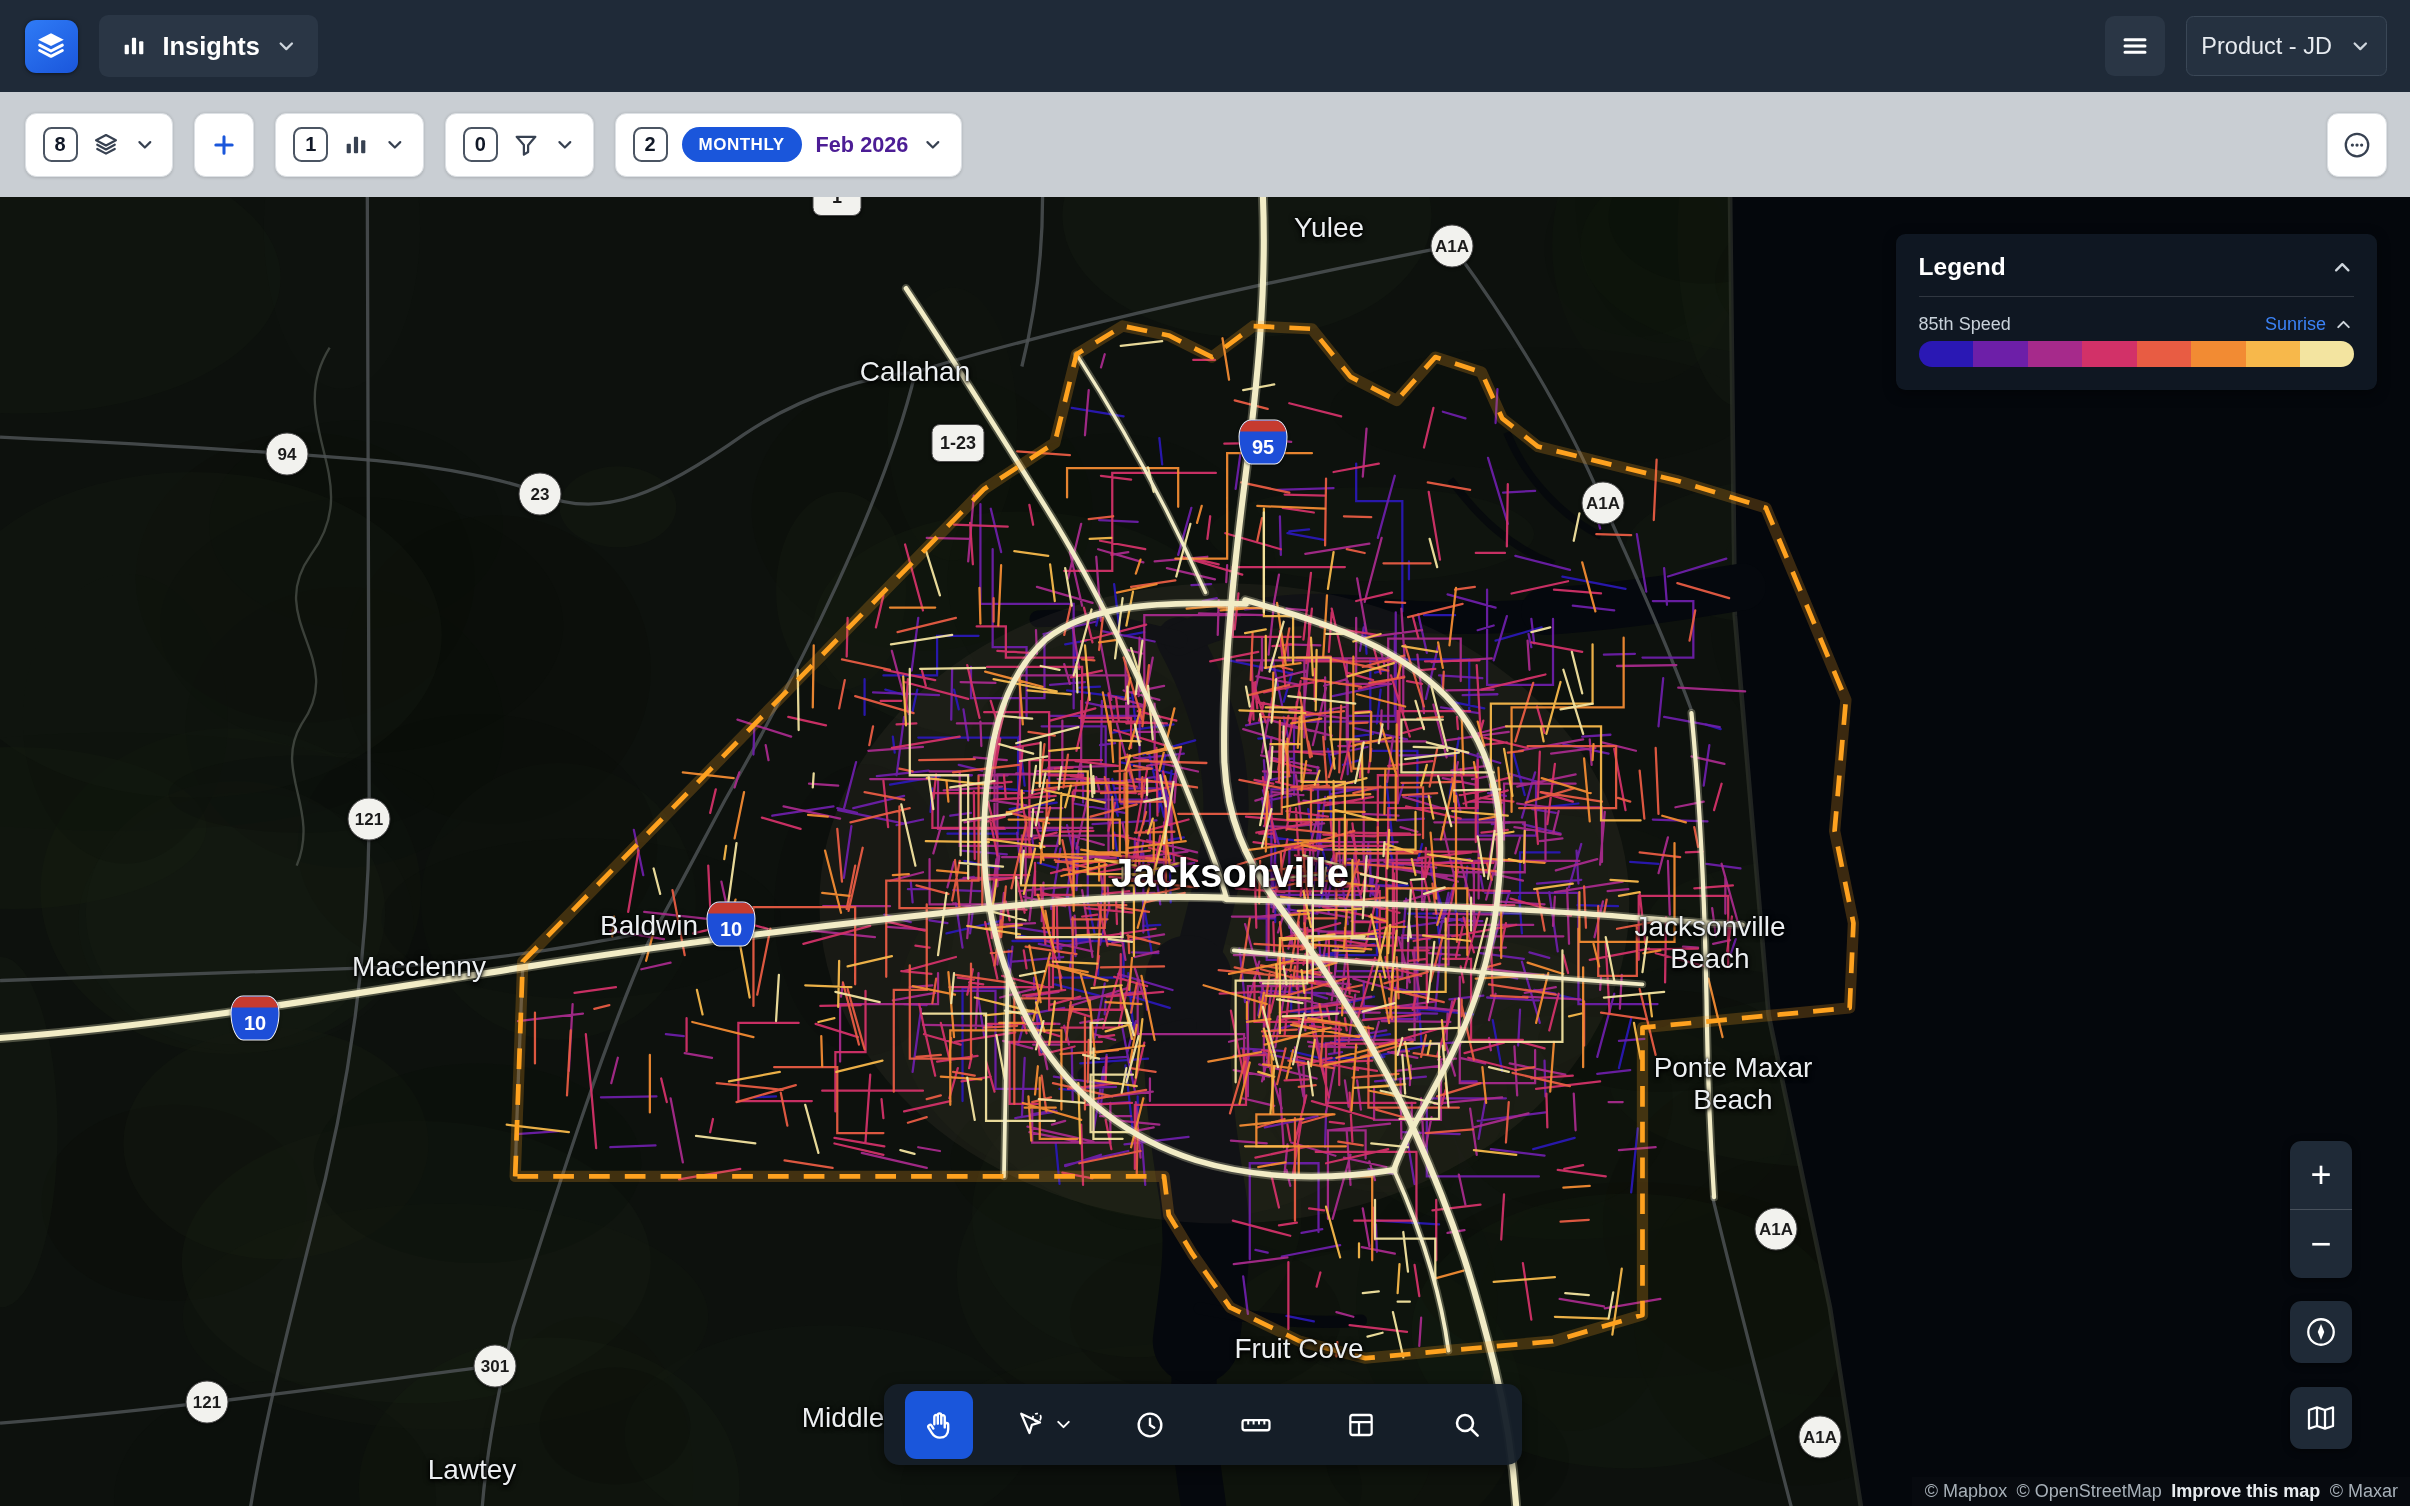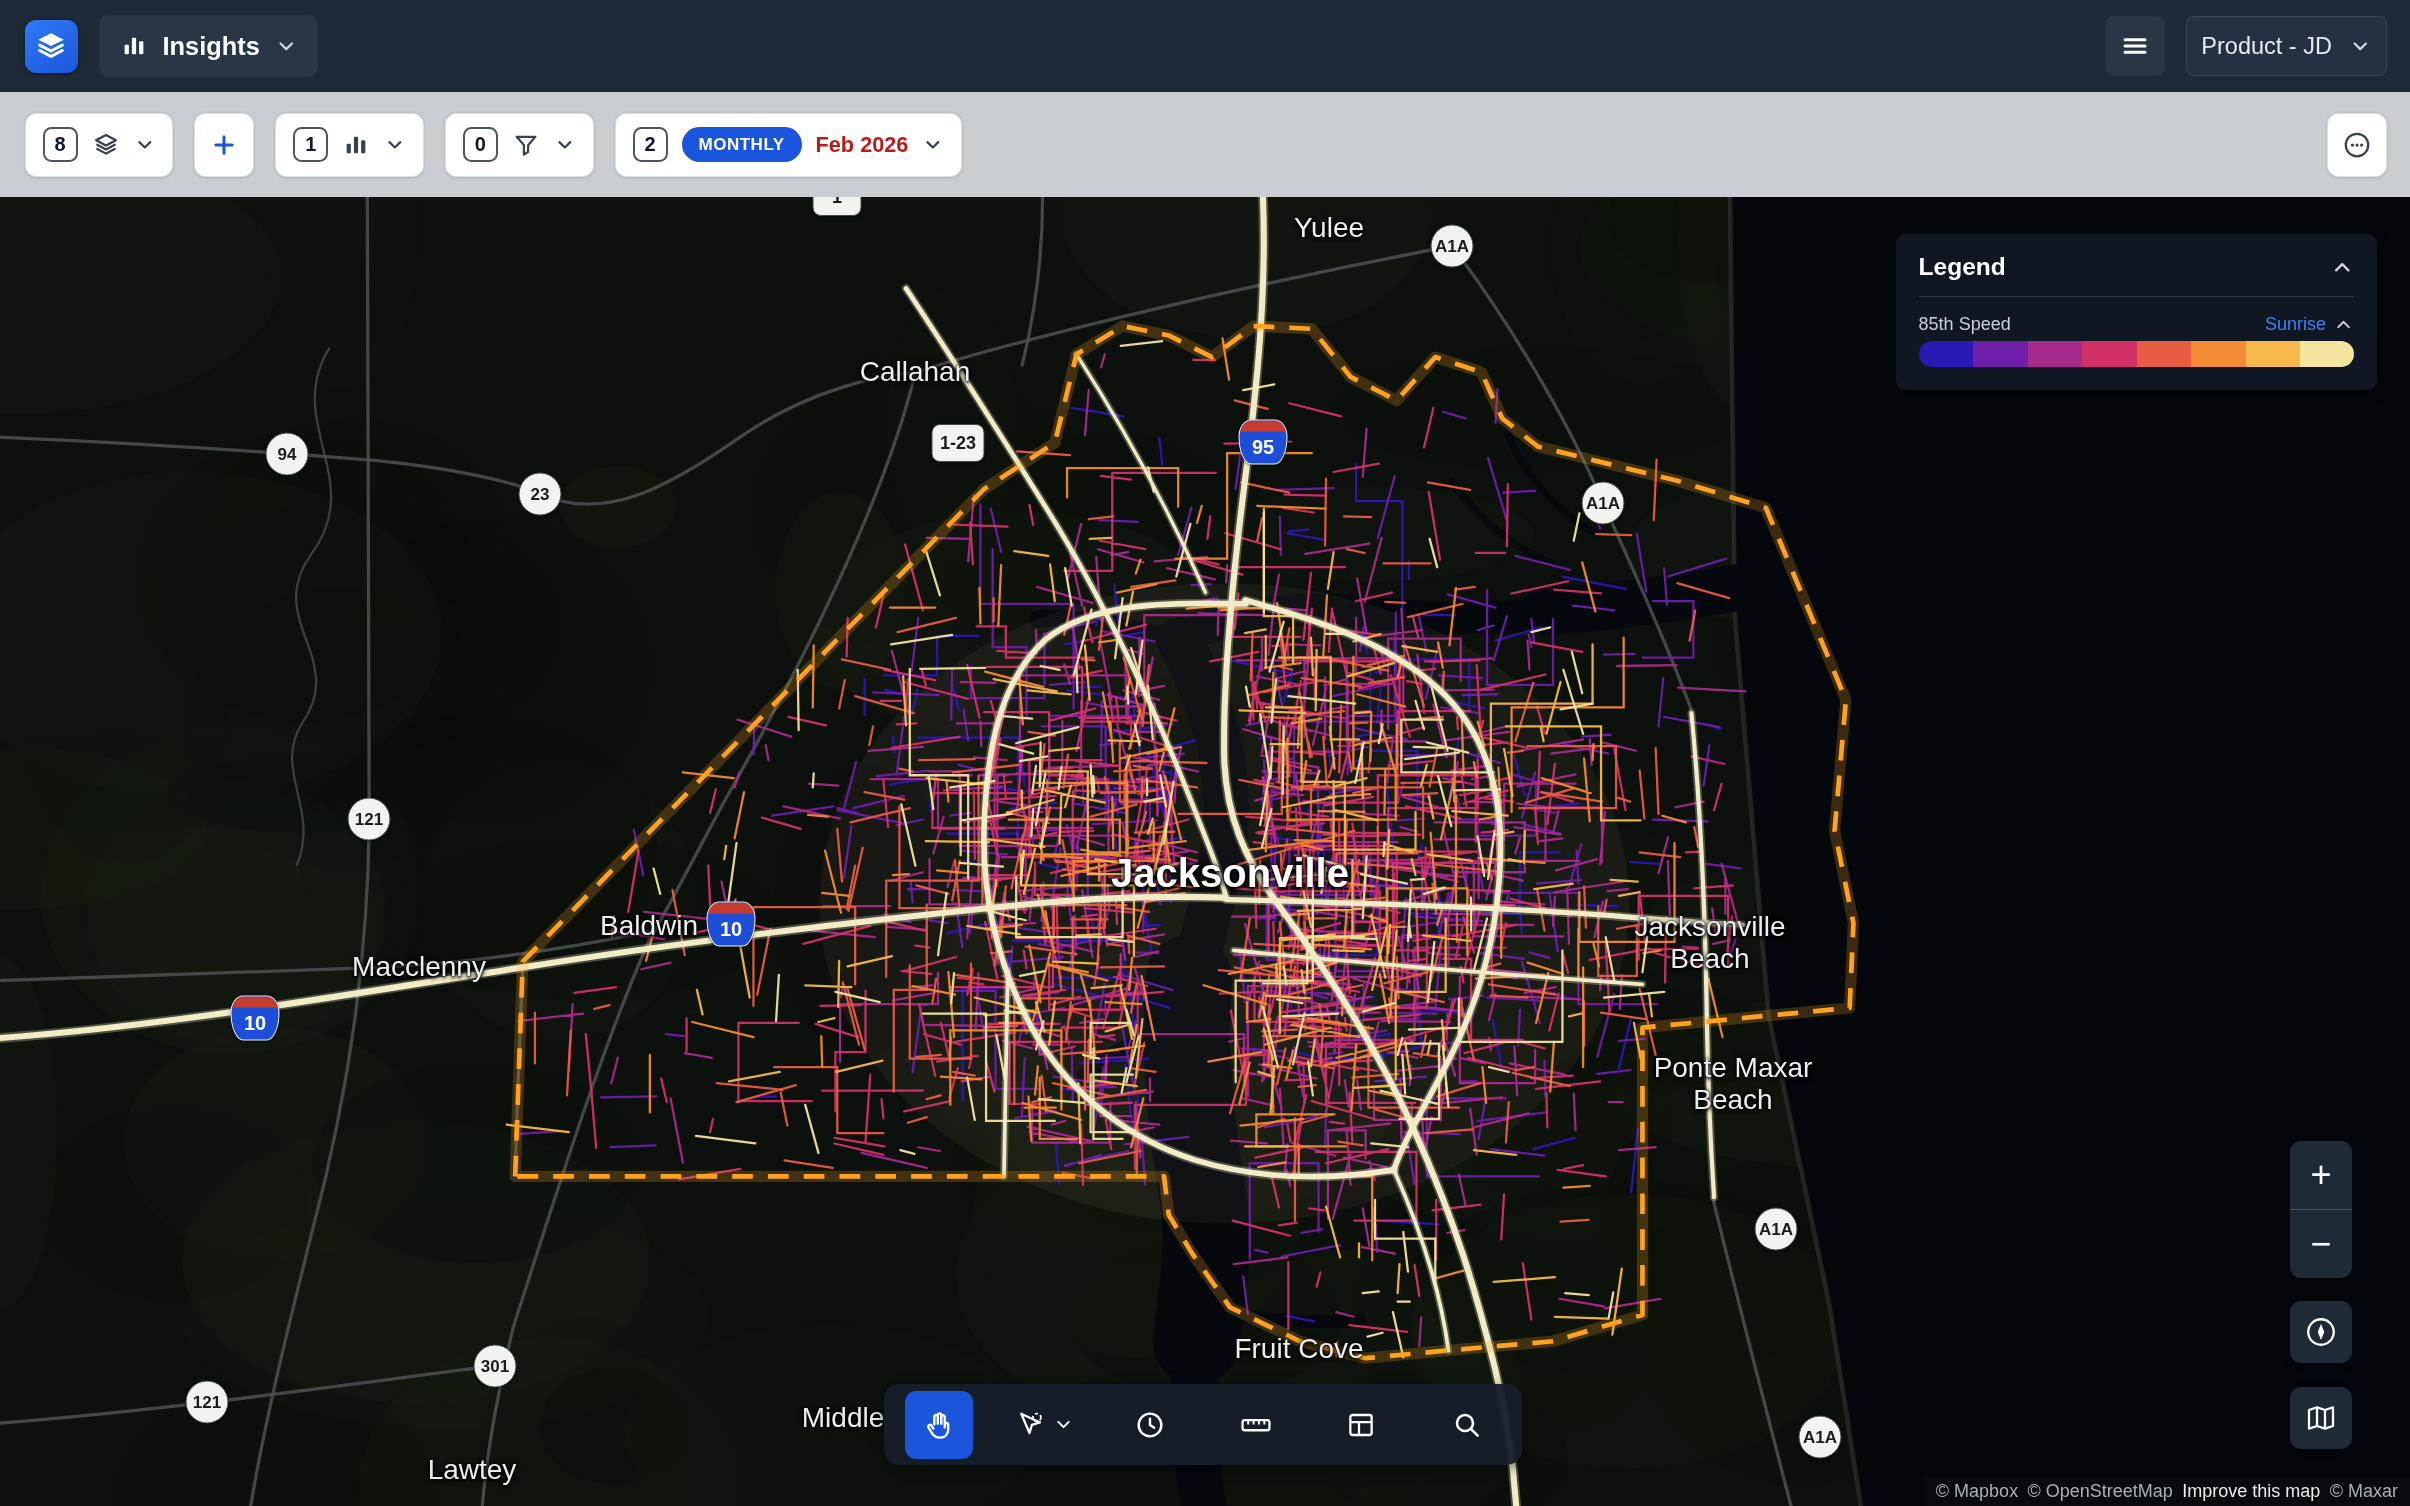--- a/index.html
+++ b/index.html
@@ -13,21 +13,21 @@
   .nav-dd .lbl{font-size:25.4px;font-weight:700;color:#fff}
   .top-right{margin-left:auto;display:flex;align-items:center;gap:21px}
   .burger{width:60px;height:60px;border-radius:9.4px;background:#2a3645;display:flex;align-items:center;justify-content:center;cursor:pointer}
   .product-dd{display:flex;align-items:center;gap:17px;height:60px;padding:0 14px;border-radius:7.5px;background:#253140;border:0.9px solid #3a4756;color:#e7ebf0;font-size:23.5px;cursor:pointer}
 
   
   .toolbar{position:absolute;top:92px;left:0;right:0;height:105px;background:#c9ced3;display:flex;align-items:center;padding:0 24.5px;gap:21px;z-index:35}
   .tbtn{background:#fff;border:0.9px solid #dde1e5;border-radius:11.3px;height:64px;display:flex;align-items:center;gap:14px;padding:0 17px;box-shadow:0 0.9px 2.8px rgba(0,0,0,.15);color:#1f2937;cursor:pointer}
   .count{min-width:35px;height:35px;border:2.4px solid #4b5563;border-radius:8.5px;display:flex;align-items:center;justify-content:center;font-size:20px;font-weight:700;color:#111827;padding:0 5.6px}
   .pill{background:var(--accent);color:#fff;font-size:17px;font-weight:700;letter-spacing:0.5px;border-radius:941px;padding:7.5px 17px}
-  .period-val{font-size:21.7px;font-weight:700;color:#b91c1c}
+  .period-val{font-size:21.7px;font-weight:700;color:#4c1d95}
   .plusbtn{width:60px;justify-content:center;padding:0}
   .morebtn{margin-left:auto;width:60px;justify-content:center;padding:0}
 
   
   .map{position:absolute;top:197px;left:0;width:2411px;height:1310px;overflow:hidden;background:#0d110d}
   #basemap{position:absolute;left:0;top:0;z-index:0}
   #map-labels{position:absolute;inset:0;z-index:3;pointer-events:none}
   .maplabel{position:absolute;transform:translate(-50%,-50%);color:#eceff1;text-shadow:0 0 6.6px #000,0 1.9px 3.8px #000,0 0 1.9px #000;white-space:pre-line;text-align:center;line-height:1.15}
   .maplabel.sm{font-size:28px;font-weight:400}
   .maplabel.lg{font-size:40px;font-weight:700;color:#fff}
@@ -56,21 +56,21 @@
   .compassbtn{top:1104px}
   .basemapbtn{top:1190px}
 
   
   .bottombar{position:absolute;left:884px;top:1187px;width:638px;height:81px;background:rgba(22,31,42,.96);border-radius:15px;display:flex;align-items:center;justify-content:space-between;padding:0 21px;z-index:12;box-shadow:0 3.8px 13px rgba(0,0,0,.5)}
   .mapbtn{height:68px;min-width:68px;border-radius:11.3px;display:flex;align-items:center;justify-content:center;gap:7.5px;background:transparent;border:none;cursor:pointer}
   .mapbtn.active{background:#1a56db}
 
   
   .attribution{position:absolute;right:0;bottom:0;background:rgba(10,14,18,.6);padding:4.7px 13px;font-size:18px;color:#a7b0b8;z-index:18;display:flex;gap:9.4px;white-space:nowrap}
-  .attribution .bold{color:#e8ecef;font-weight:400}
+  .attribution .bold{color:#e8ecef;font-weight:700}
 </style>
 </head>
 <body>
 
 <div class="app">
 
   <header class="topbar">
     <div class="logo">
       <svg viewBox="0 0 24 24" width="34" height="34">
         <path d="M12 3 21 7.5 12 12 3 7.5Z" fill="#fff"></path>

